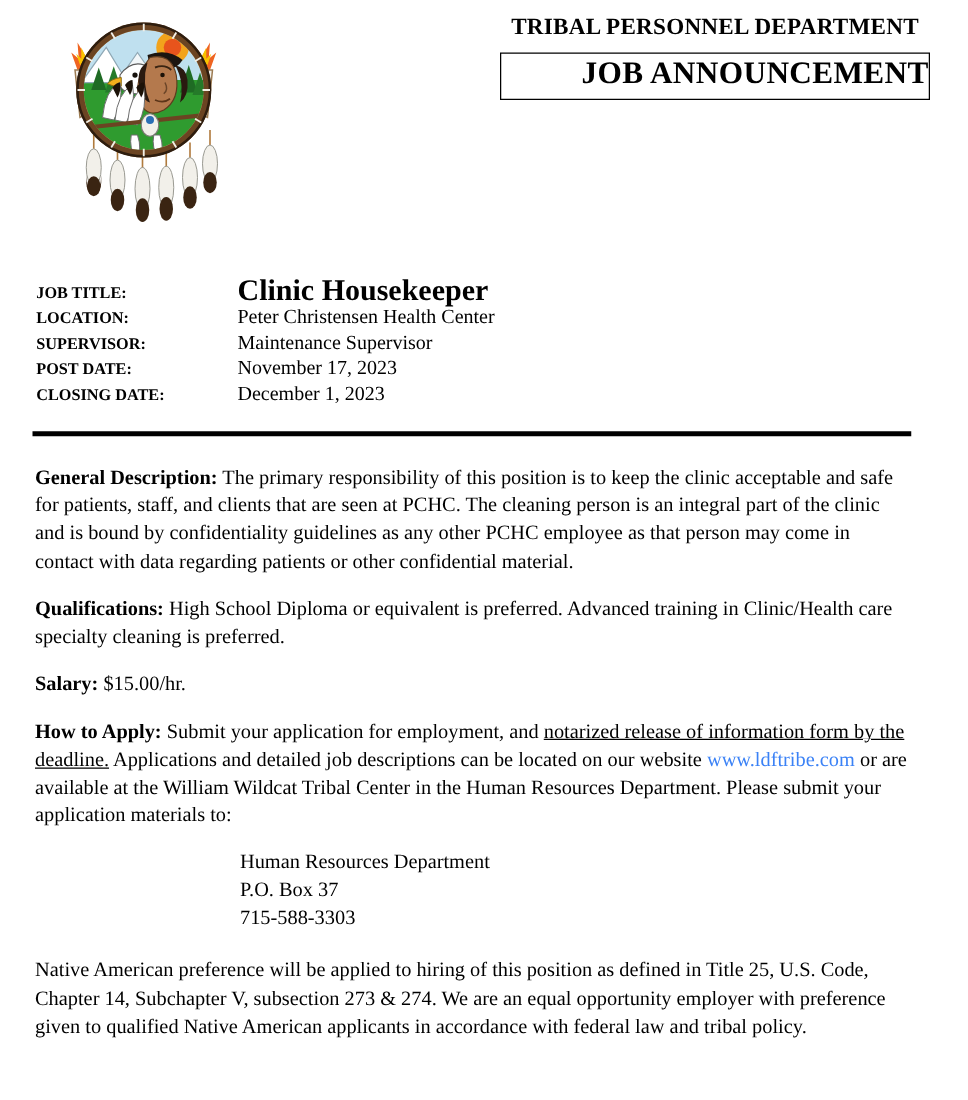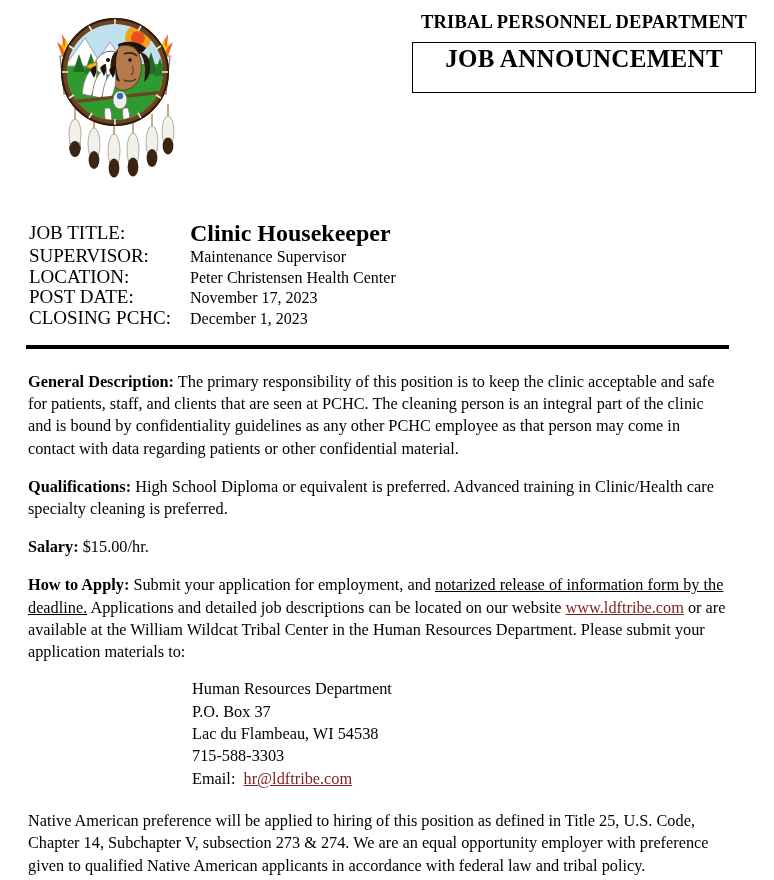--- a/index.html
+++ b/index.html
@@ -25,37 +25,37 @@
     position: absolute;
     left: 40px;
     top: 4px;
     width: 150px;
     height: 195px;
   }
   .logo-wrap svg { display: block; }
 
   .header-text {
     position: absolute;
-    left: 412px;
+    left: 400px;
     top: 12px;
     width: 344px;
     text-align: center;
   }
   .dept-title {
     font-weight: bold;
     font-size: 18.5px;
     letter-spacing: 0.2px;
     white-space: nowrap;
     text-align: center;
   }
   .announce-box {
     margin-top: 9px;
     border: 1.5px solid #000;
-    padding: 3px 0 20px 0;
-    text-align: center;
+    padding: 3px 0 7px 0;
+    text-align: right;
   }
   .announce-box-label {
     font-weight: bold;
     font-size: 25px;
     letter-spacing: 0.3px;
     line-height: 1.05;
   }
 
   
   .jobinfo {
@@ -66,22 +66,22 @@
   }
   .jobinfo-row {
     display: flex;
     align-items: baseline;
     height: 20.5px;
   }
   .jobinfo-row.title-row { height: 27px; }
   .jobinfo-label {
     width: 161px;
     flex: 0 0 161px;
-    font-weight: normal;
-    font-size: 19px;
+    font-weight: bold;
+    font-size: 13px;
     line-height: 1;
   }
   .jobinfo-value {
     font-size: 16px;
     line-height: 1;
   }
   .jobinfo-value.big {
     font-weight: bold;
     font-size: 24px;
     line-height: 1;
@@ -106,22 +106,21 @@
     top: 371px;
     width: 700px;
     font-size: 16.3px;
     line-height: 22.2px;
   }
   .para { margin: 0 0 16px 0; }
   .para.tight { margin-bottom: 15px; }
   .lead { font-weight: bold; text-align: center; }
   .u-plain { text-decoration: underline; }
   a.doclink, .doclink {
-    color: #7f1d1d;
-    text-decoration: underline;
+    color: #3b82f6;
   }
 
   .address-block {
     margin: 0 0 0 0;
     padding-left: 164px;
     line-height: 22.4px;
   }
   .address-line { white-space: pre; }
 
   .para-final { margin-top: 20px; }
@@ -250,51 +249,49 @@
     </div>
   </div>
 </div>
 
 <div class="jobinfo">
   <div class="jobinfo-row title-row">
     <div class="jobinfo-label">JOB TITLE:</div>
     <div class="jobinfo-value big">Clinic Housekeeper</div>
   </div>
   <div class="jobinfo-row">
+    <div class="jobinfo-label">LOCATION:</div>
+    <div class="jobinfo-value">Peter Christensen Health Center</div>
+  </div>
+  <div class="jobinfo-row">
     <div class="jobinfo-label">SUPERVISOR:</div>
     <div class="jobinfo-value">Maintenance Supervisor</div>
   </div>
   <div class="jobinfo-row">
-    <div class="jobinfo-label">LOCATION:</div>
-    <div class="jobinfo-value">Peter Christensen Health Center</div>
-  </div>
-  <div class="jobinfo-row">
     <div class="jobinfo-label">POST DATE:</div>
     <div class="jobinfo-value">November 17, 2023</div>
   </div>
   <div class="jobinfo-row">
-    <div class="jobinfo-label">CLOSING PCHC:</div>
+    <div class="jobinfo-label">CLOSING DATE:</div>
     <div class="jobinfo-value">December 1, 2023</div>
   </div>
 </div>
 
 <div class="divider"></div>
 
 <div class="body-block">
 
   <p class="para"><span class="lead">General Description:</span><span> The primary responsibility of this position is to keep the clinic acceptable and safe for patients, staff, and clients that are seen at PCHC.  The cleaning person is an integral part of the clinic and is bound by confidentiality guidelines as any other PCHC employee as that person may come in contact with data regarding patients or other confidential material.</span></p>
 
   <p class="para"><span class="lead">Qualifications:</span><span> High School Diploma or equivalent is preferred.  Advanced training in Clinic/Health care specialty cleaning is preferred.</span></p>
 
   <p class="para"><span class="lead">Salary:</span><span>  $15.00/hr.</span></p>
 
   <p class="para tight"><span class="lead">How to Apply:</span><span>  Submit your application for employment, and </span><span class="u-plain">notarized release of information form by the deadline.</span><span>  Applications and detailed job descriptions can be located on our website </span><span class="doclink">www.ldftribe.com</span><span> or are available at the William Wildcat Tribal Center in the Human Resources Department.  Please submit your application materials to:</span></p>
 
   <div class="address-block">
     <div class="address-line">Human Resources Department</div>
     <div class="address-line">P.O. Box 37</div>
-    <div class="address-line">Lac du Flambeau, WI 54538</div>
     <div class="address-line">715-588-3303</div>
-    <div class="address-line"><span>Email:  </span><span class="doclink">hr@ldftribe.com</span></div>
   </div>
 
   <p class="para para-final">Native American preference will be applied to hiring of this position as defined in Title 25, U.S. Code, Chapter 14, Subchapter V, subsection 273 &amp; 274. We are an equal opportunity employer with preference given to qualified Native American applicants in accordance with federal law and tribal policy.</p>
 </div>
 
 </body></html>

